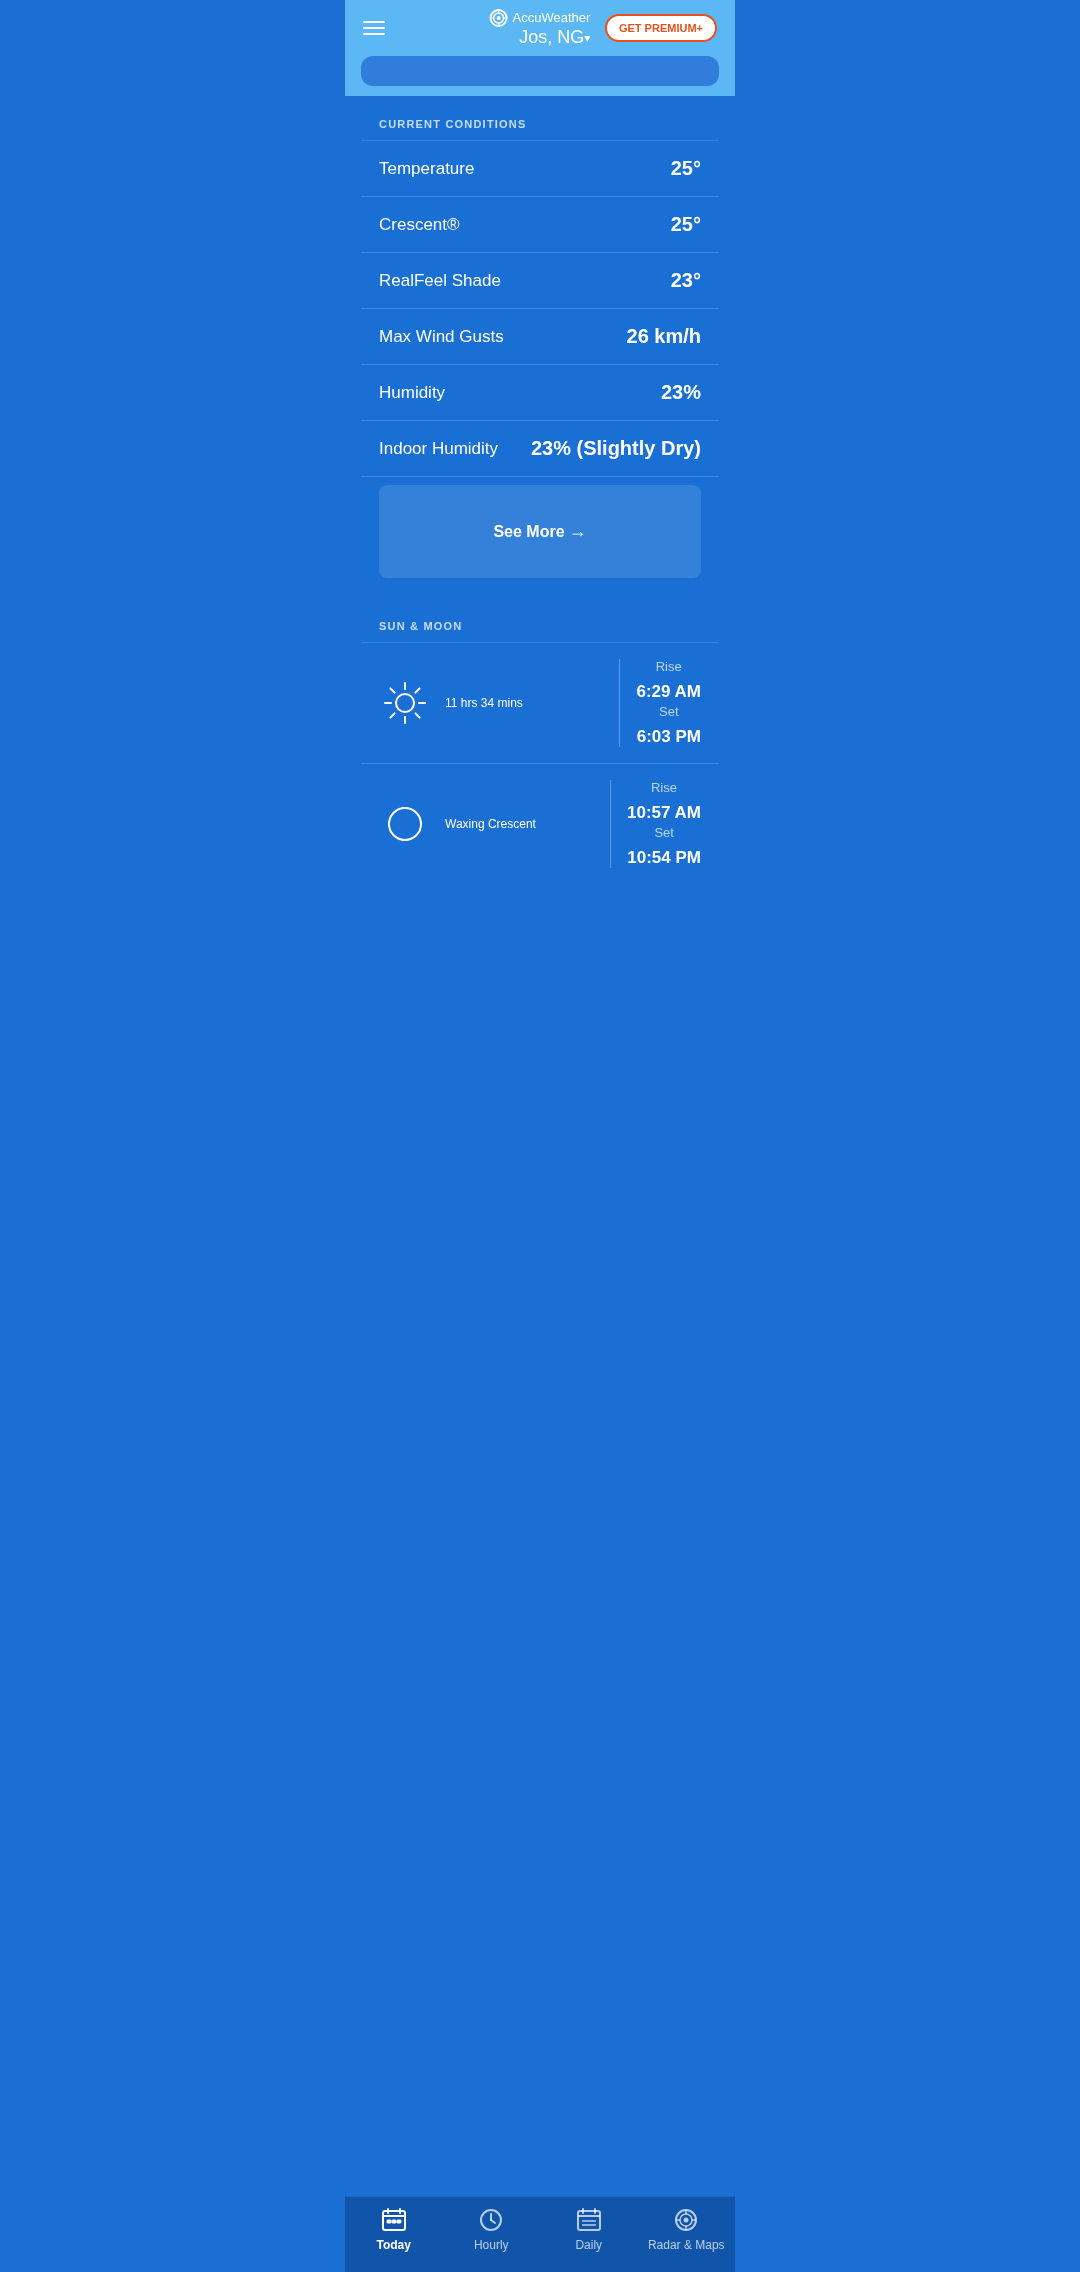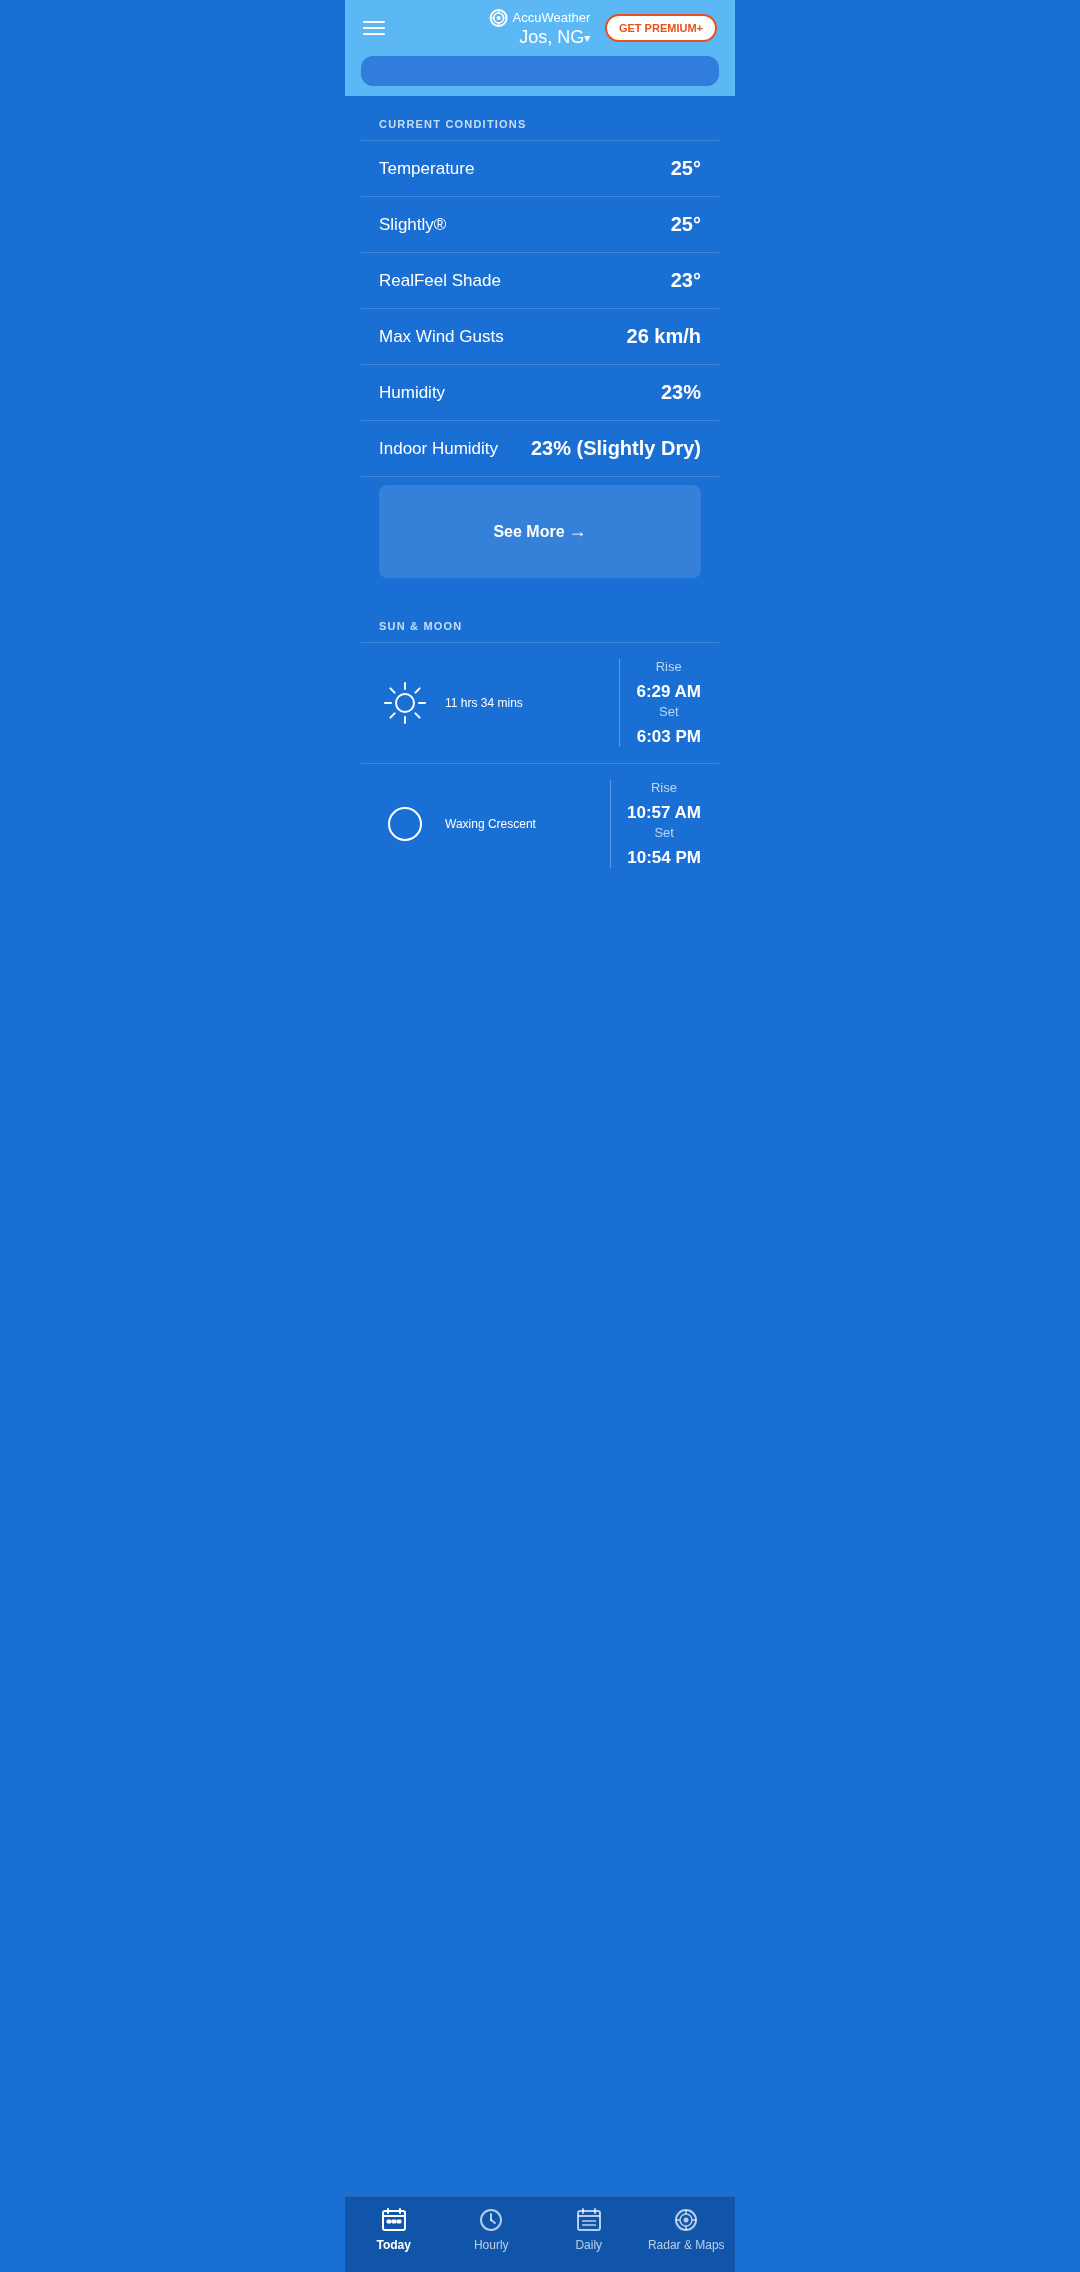--- a/index.html
+++ b/index.html
@@ -293,21 +293,21 @@
 <div class="main-content">
 
   <div class="card">
     <div class="card-header">CURRENT CONDITIONS</div>
 
     <div class="conditions-row">
       <span class="conditions-label">Temperature</span>
       <span class="conditions-value">25°</span>
     </div>
     <div class="conditions-row">
-      <span class="conditions-label">Slightly®</span>
+      <span class="conditions-label">Crescent®</span>
       <span class="conditions-value">25°</span>
     </div>
     <div class="conditions-row">
       <span class="conditions-label">RealFeel Shade</span>
       <span class="conditions-value">23°</span>
     </div>
     <div class="conditions-row">
       <span class="conditions-label">Max Wind Gusts</span>
       <span class="conditions-value">26 km/h</span>
     </div>

